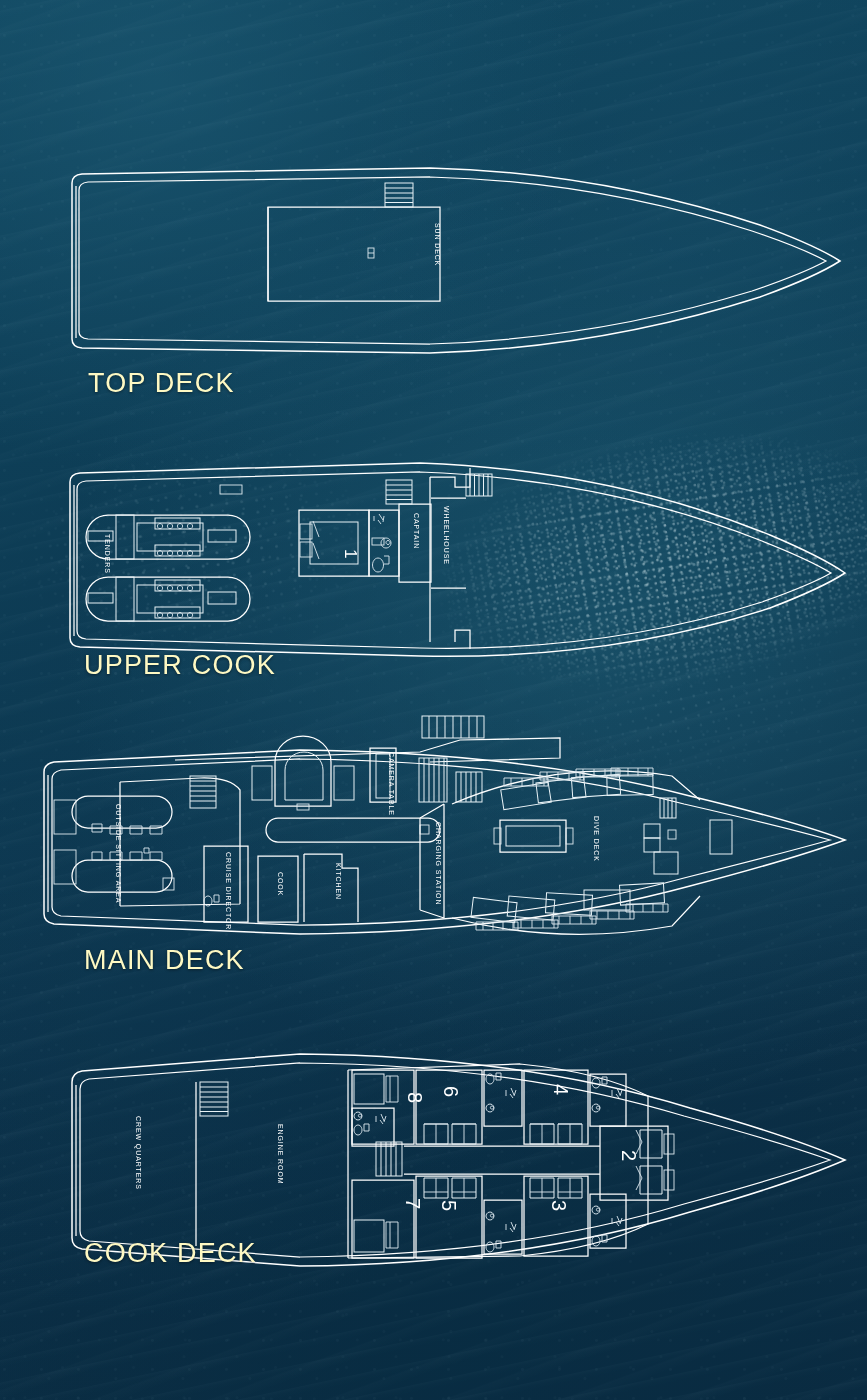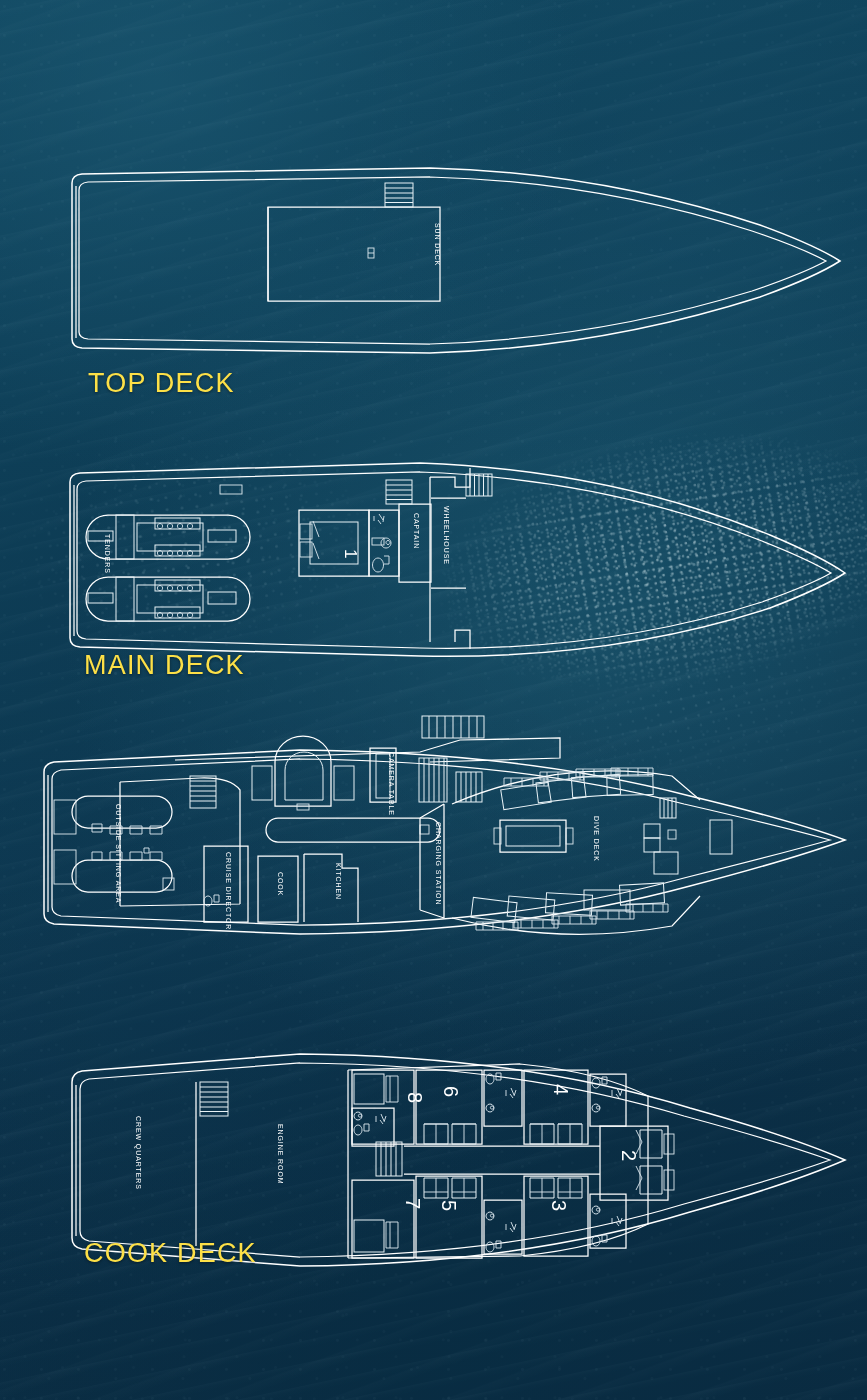--- a/index.html
+++ b/index.html
@@ -116,21 +116,21 @@
   .cabnum{
     fill:#ffffff;
     font-family:"Liberation Sans", sans-serif;
     font-size:20px;
     font-weight:400;
   }
   .cabnum.up{ font-size:17px; }
 
   .deck-title{
     position:absolute;
-    color:#fde047;
+    color:#fef9c3;
     font-size:27px;
     letter-spacing:1.2px;
     font-weight:400;
     text-shadow:0 1px 3px rgba(0,0,0,.45);
     white-space:nowrap;
   }
   #title-top   { left:88px;  top:368px; }
   #title-upper { left:84px;  top:650px; }
   #title-main  { left:84px;  top:945px; }
   #title-lower { left:84px;  top:1238px; }
@@ -231,21 +231,21 @@
         <rect class="thin" x="386" y="50" width="26" height="24"></rect>
         <path class="thin" d="M386,55 L412,55 M386,60 L412,60 M386,65 L412,65 M386,69.5 L412,69.5"></path>
       </g>
       <g>
         <rect class="thin" x="466" y="44" width="26" height="22"></rect>
         <path class="thin" d="M470,44 L470,66 M474.5,44 L474.5,66 M479,44 L479,66 M483.5,44 L483.5,66 M488,44 L488,66"></path>
       </g>
       <rect class="fixt" x="220" y="55" width="22" height="9"></rect>
     </svg>
   </div>
-  <div class="deck-title" id="title-upper">MAIN DECK</div>
+  <div class="deck-title" id="title-upper">UPPER COOK</div>
 
   <div class="deck" id="deck-main">
     <svg class="plan" viewBox="0 0 867 290" xmlns="http://www.w3.org/2000/svg">
       <path class="hull" d="M44,72 Q44,64 54,62 L300,50 Q520,52 690,96 Q790,120 845,140 Q790,160 690,186 Q520,232 300,234 L54,224 Q44,222 44,214 Z"></path>
       <path class="ln" d="M52,79 Q52,72 61,70 L300,59 Q516,61 684,104 Q780,126 830,140 Q780,154 684,178 Q516,224 300,225 L61,216 Q52,214 52,207 Z"></path>
       <path class="ln" d="M48,75 L48,212"></path>
 
       <path class="ln" d="M120,82 L200,78 Q230,77 240,90 L240,204 M120,82 L120,206 M120,206 L240,204"></path>
       <path class="ln" d="M175,60 L420,52 L460,40 L560,38 L560,58 L430,62"></path>
 
@@ -343,20 +343,21 @@
         <rect class="thin" x="644" y="124" width="16" height="14"></rect>
         <rect class="thin" x="644" y="138" width="16" height="14"></rect>
         <rect class="fixt" x="668" y="130" width="8" height="9"></rect>
         <rect class="thin" x="654" y="152" width="24" height="22"></rect>
         <rect class="thin" x="710" y="120" width="22" height="34"></rect>
         <rect class="thin" x="660" y="98" width="16" height="20"></rect>
         <path class="thin" d="M664,98 L664,118 M668,98 L668,118 M672,98 L672,118"></path>
       </g>
     </svg>
   </div>
+  <div class="deck-title" id="title-main">MAIN DECK</div>
 
   <div class="deck" id="deck-lower">
     <svg class="plan" viewBox="0 0 867 280" xmlns="http://www.w3.org/2000/svg">
       <path class="hull" d="M72,62 Q72,53 82,51 L300,34 Q520,36 690,88 Q790,116 845,140 Q790,164 690,192 Q520,244 300,246 L82,229 Q72,227 72,218 Z"></path>
       <path class="ln" d="M80,69 Q80,61 89,59 L300,43 Q516,45 684,96 Q780,122 830,140 Q780,158 684,184 Q516,235 300,237 L89,221 Q80,219 80,211 Z"></path>
       <path class="ln" d="M76,65 L76,216"></path>
 
       <text class="rlabel" transform="translate(136,96) rotate(90)">CREW QUARTERS</text>
       <path class="ln" d="M196,62 L196,226"></path>
       <text class="rlabel" transform="translate(278,104) rotate(90)">ENGINE ROOM</text>

